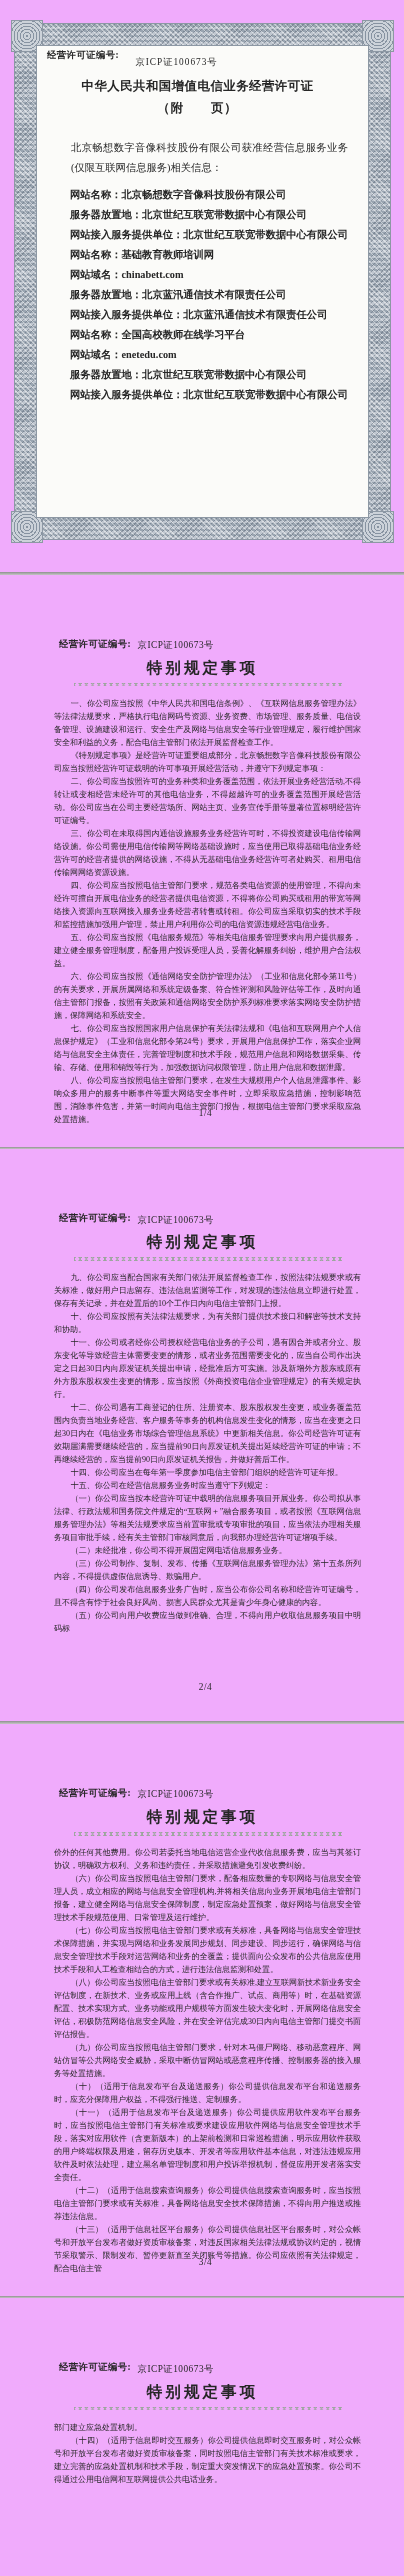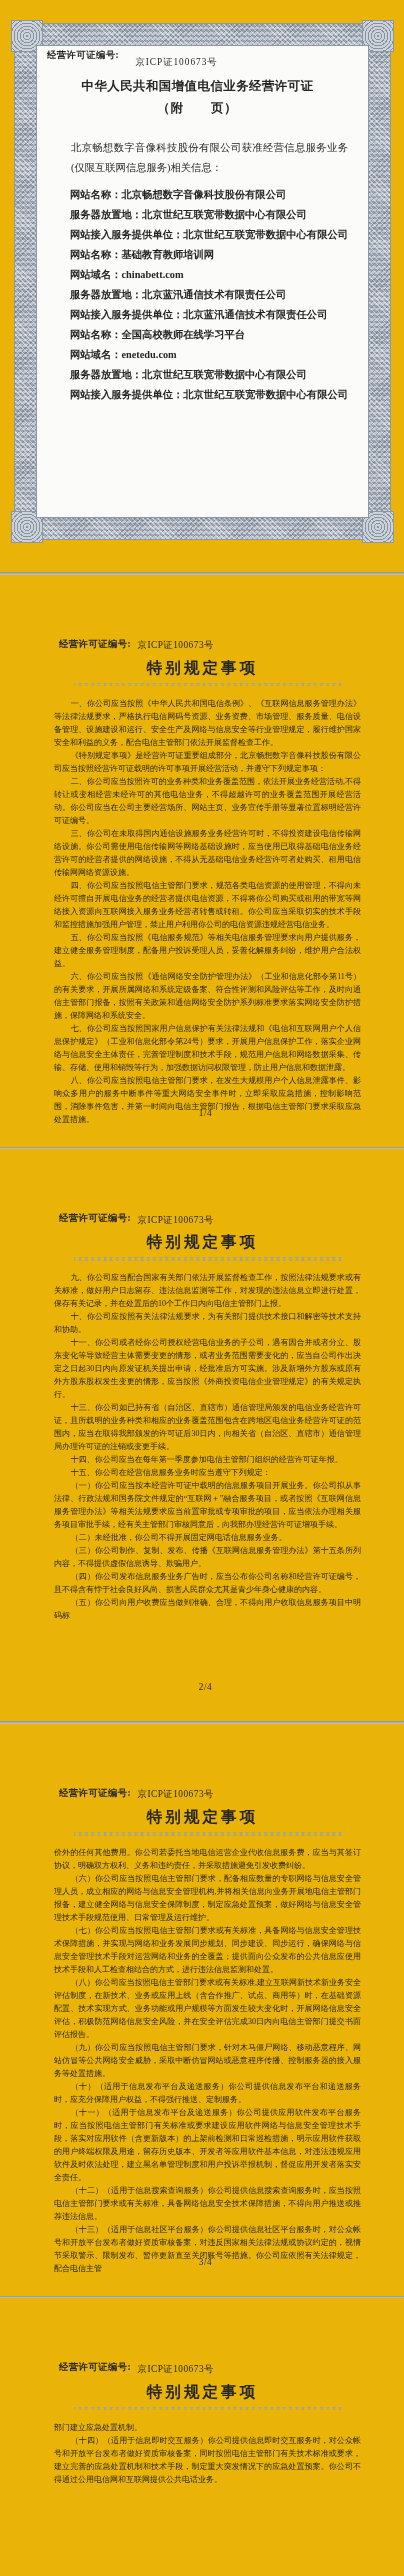--- a/index.html
+++ b/index.html
@@ -6,21 +6,21 @@
   body{
     width:405px;
     background:#dcdcdc;
     font-family:"Liberation Serif","DejaVu Serif",serif;
     color:#262626;
   }
   .page{
     position:relative;
     width:405px;
     height:572px;
-    background:#eab308;
+    background:#f0abfc;
     overflow:hidden;
   }
   .page-separator{
     height:2.6px;
     background:linear-gradient(#8f8f8f,#c6c6c6);
   }
 
   
   .cert-frame{
     position:absolute;
@@ -161,21 +161,21 @@
   <div class="sp-header">
     <span class="num-label">经营许可证编号:</span>
     <span class="num-value">京ICP证100673号</span>
   </div>
   <h2 class="sp-title">特别规定事项</h2>
   <div class="zigzag"></div>
   <div class="sp-body">
       <p class="para">九、你公司应当配合国家有关部门依法开展监督检查工作，按照法律法规要求或有关标准，做好用户日志留存、违法信息监测等工作，对发现的违法信息立即进行处置，保存有关记录，并在处置后的10个工作日内向电信主管部门上报。</p>
       <p class="para">十、你公司应按照有关法律法规要求，为有关部门提供技术接口和解密等技术支持和协助。</p>
       <p class="para">十一、你公司或者经你公司授权经营电信业务的子公司，遇有因合并或者分立、股东变化等导致经营主体需要变更的情形，或者业务范围需要变化的，应当自公司作出决定之日起30日内向原发证机关提出申请，经批准后方可实施。涉及新增外方股东或原有外方股东股权发生变更的情形，应当按照《外商投资电信企业管理规定》的有关规定执行。</p>
-      <p class="para">十三、你公司如已持有省（自治区、直辖市）通信管理局颁发的电信业务经营许可证，且所载明的业务种类和相应的业务覆盖范围包含在跨地区电信业务经营许可证的范围内，应当在取得我部颁发的许可证后30日内，向相关省（自治区、直辖市）通信管理局办理许可证的注销或变更手续。</p>
+      <p class="para">十二、你公司遇有工商登记的住所、注册资本、股东股权发生变更，或业务覆盖范围内负责当地业务经营、客户服务等事务的机构信息发生变化的情形，应当在变更之日起30日内在《电信业务市场综合管理信息系统》中更新相关信息。你公司经营许可证有效期届满需要继续经营的，应当提前90日向原发证机关提出延续经营许可证的申请；不再继续经营的，应当提前90日向原发证机关报告，并做好善后工作。</p>
       <p class="para">十四、你公司应当在每年第一季度参加电信主管部门组织的经营许可证年报。</p>
       <p class="para">十五、你公司在经营信息服务业务时应当遵守下列规定：</p>
       <p class="para">（一）你公司应当按本经营许可证中载明的信息服务项目开展业务。你公司拟从事法律、行政法规和国务院文件规定的“互联网＋”融合服务项目，或者按照《互联网信息服务管理办法》等相关法规要求应当前置审批或专项审批的项目，应当依法办理相关服务项目审批手续，经有关主管部门审核同意后，向我部办理经营许可证增项手续。</p>
       <p class="para">（二）未经批准，你公司不得开展固定网电话信息服务业务。</p>
       <p class="para">（三）你公司制作、复制、发布、传播《互联网信息服务管理办法》第十五条所列内容，不得提供虚假信息诱导、欺骗用户。</p>
       <p class="para">（四）你公司发布信息服务业务广告时，应当公布你公司名称和经营许可证编号，且不得含有悖于社会良好风尚、损害人民群众尤其是青少年身心健康的内容。</p>
       <p class="para">（五）你公司向用户收费应当做到准确、合理，不得向用户收取信息服务项目中明码标</p>
     </div>
   <div class="page-no">2/4</div>
 </div>

